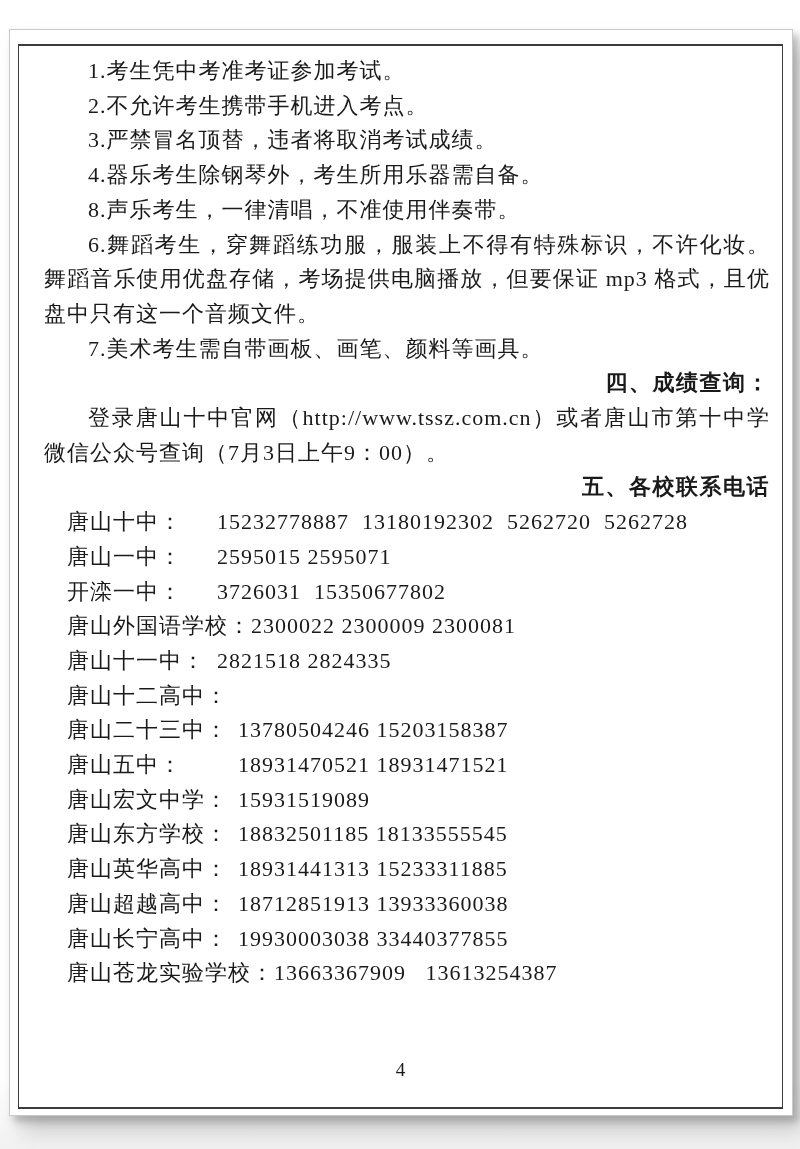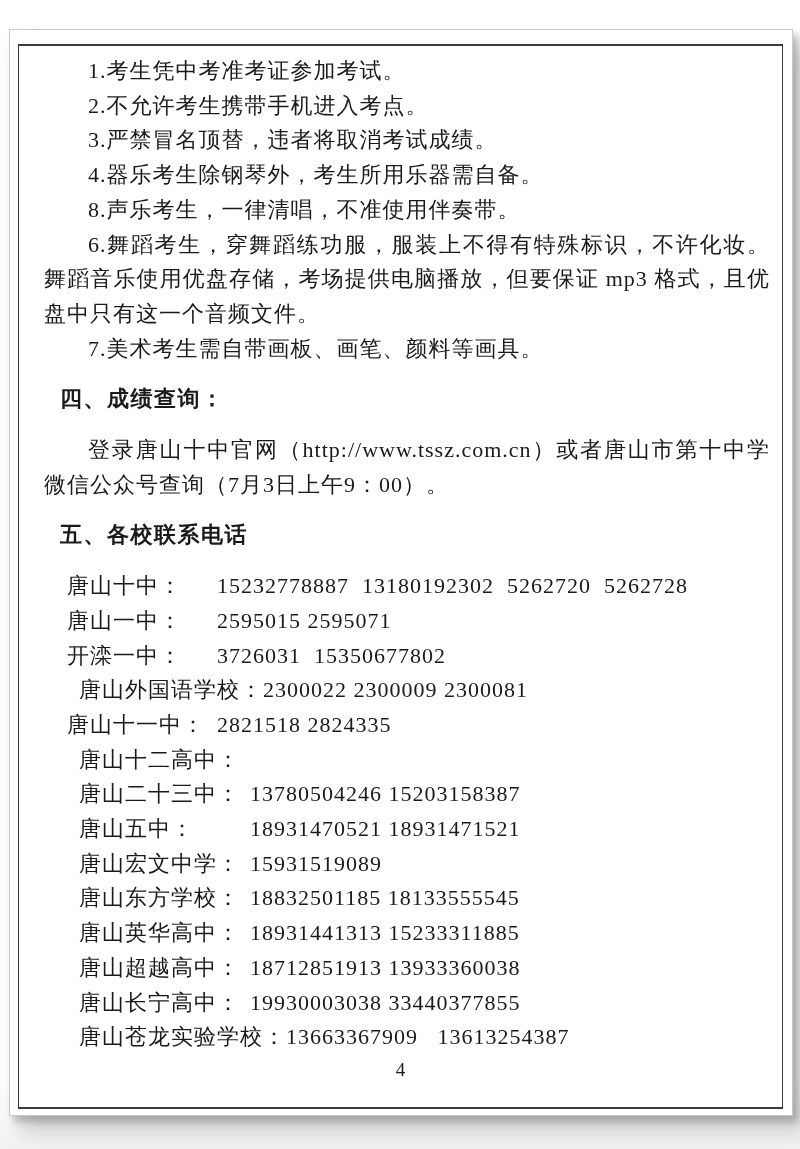--- a/index.html
+++ b/index.html
@@ -46,45 +46,44 @@
     font-size: 22px;
     line-height: 34.7px;
     letter-spacing: 1px;
     text-align: justify;
   }
   .rule {
     margin: 0;
     text-indent: 2em;
   }
   .heading {
-    margin: 16px;
+    margin: 0;
     font-family: "Liberation Sans", "DejaVu Sans", sans-serif;
     font-weight: 700;
     font-size: 22px;
     letter-spacing: 1.5px;
-    text-align: left;
+    text-align: right;
   }
   .para {
     margin: 0;
     text-indent: 2em;
   }
   .school-row {
     display: flex;
     align-items: flex-start;
     padding-left: 23px;
     text-align: left;
   }
   .sname {
     flex: 0 0 auto;
     min-width: 150px;
     white-space: nowrap;
   }
   .school-row.wide .sname {
     min-width: 171px;
-    margin-left: 12px;
   }
   .snums {
     white-space: pre-wrap;
   }
   .page-number {
     position: absolute;
     left: 0;
     right: 0;
     bottom: 26px;
     text-align: center;

